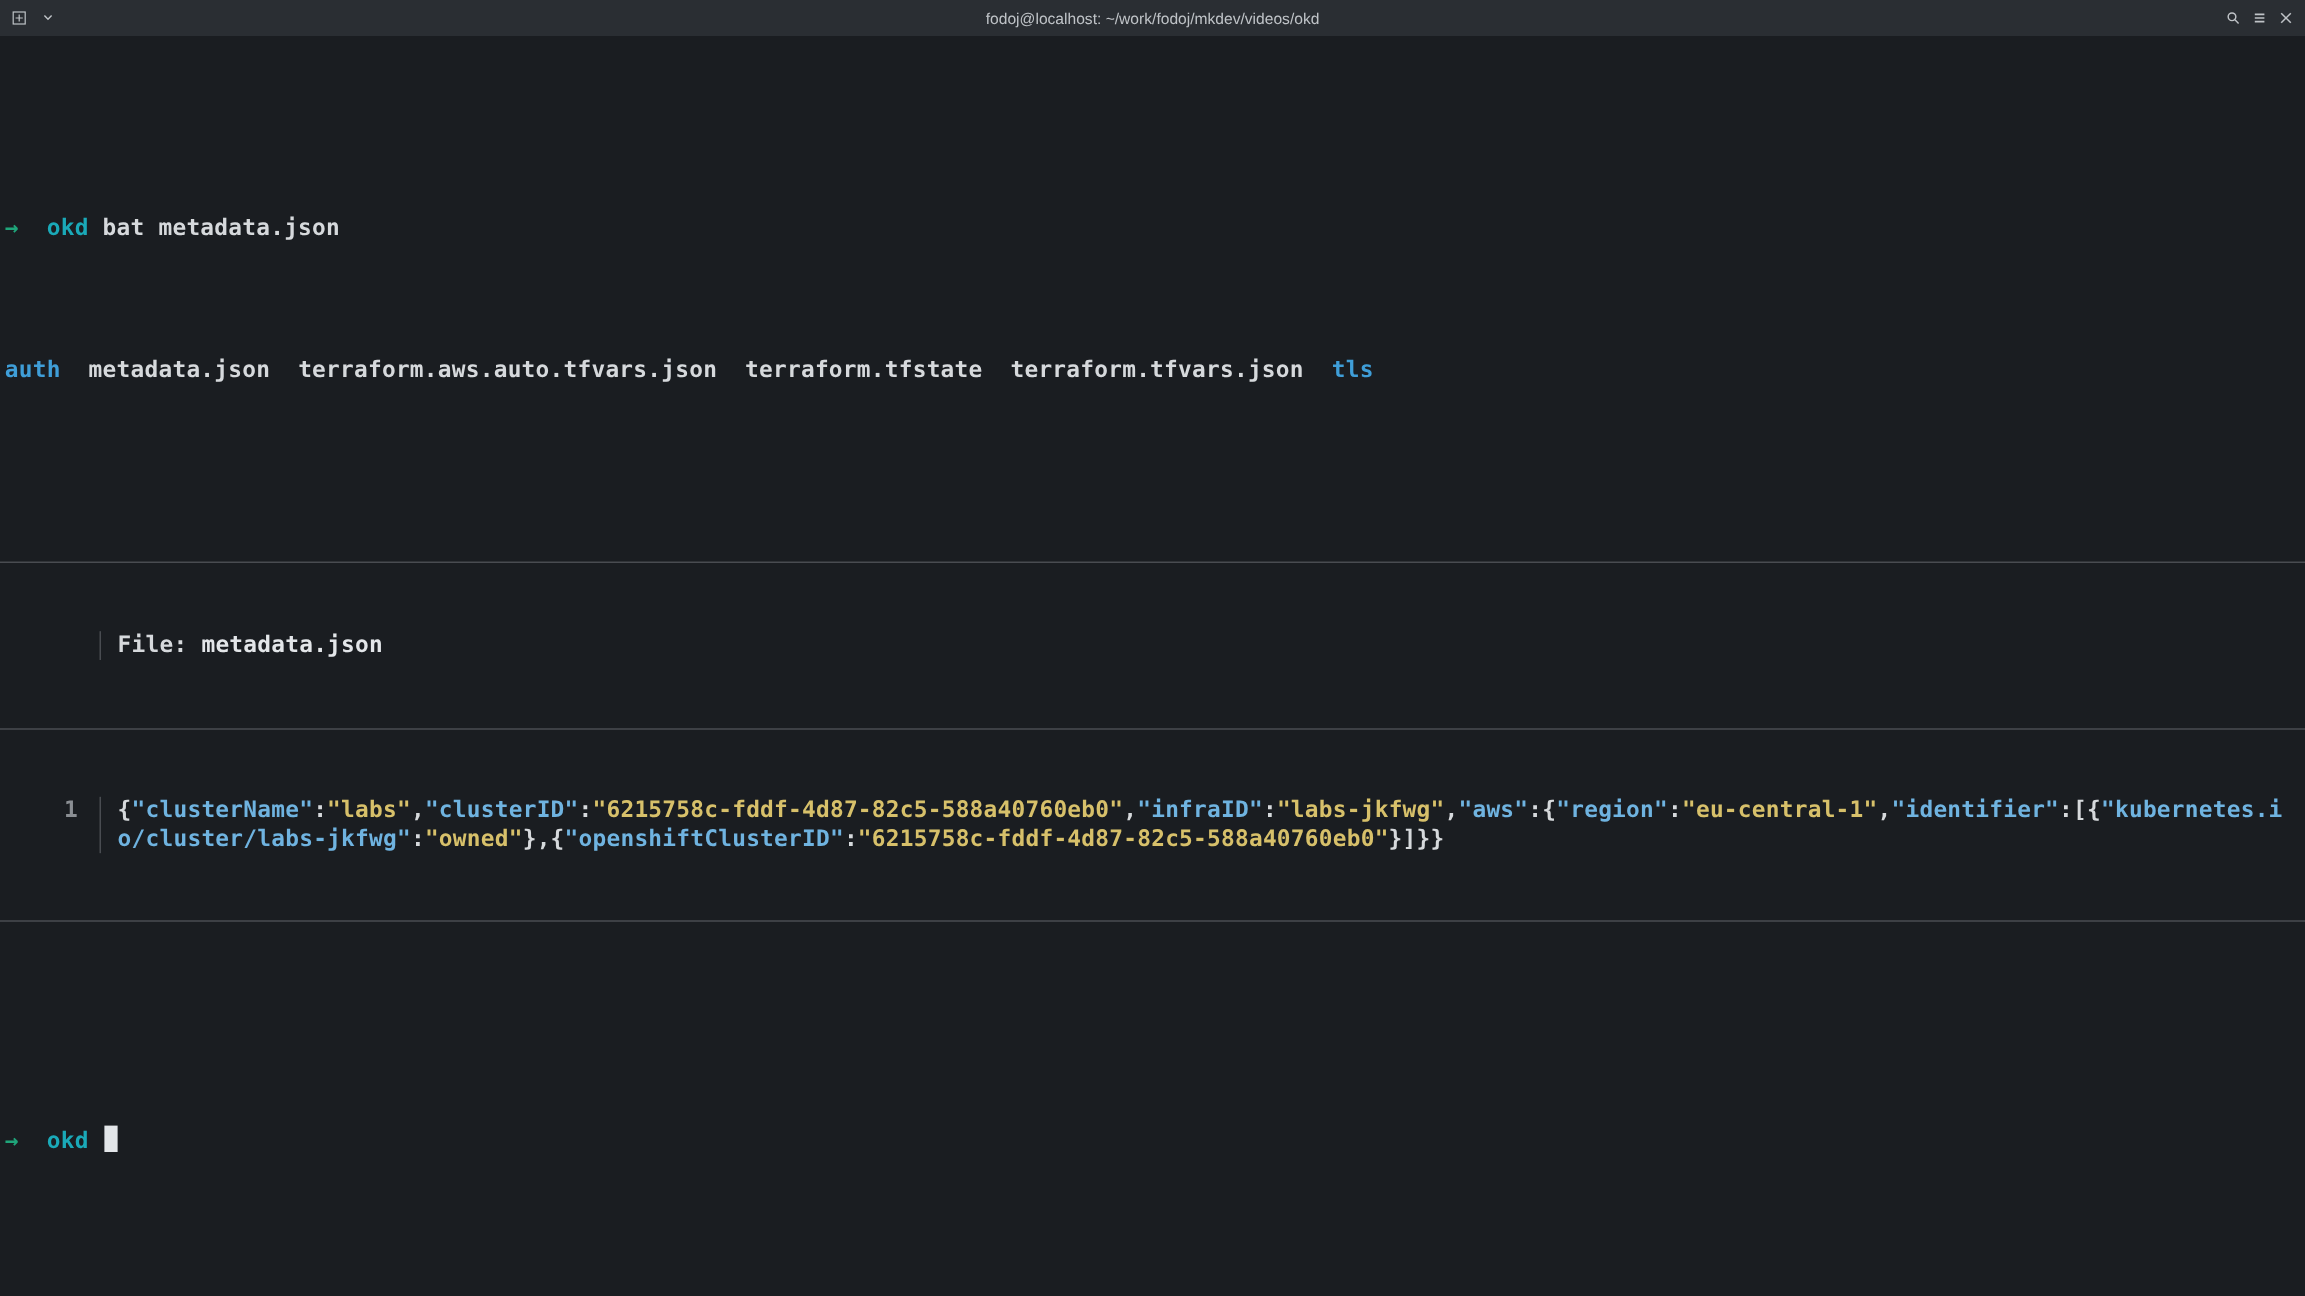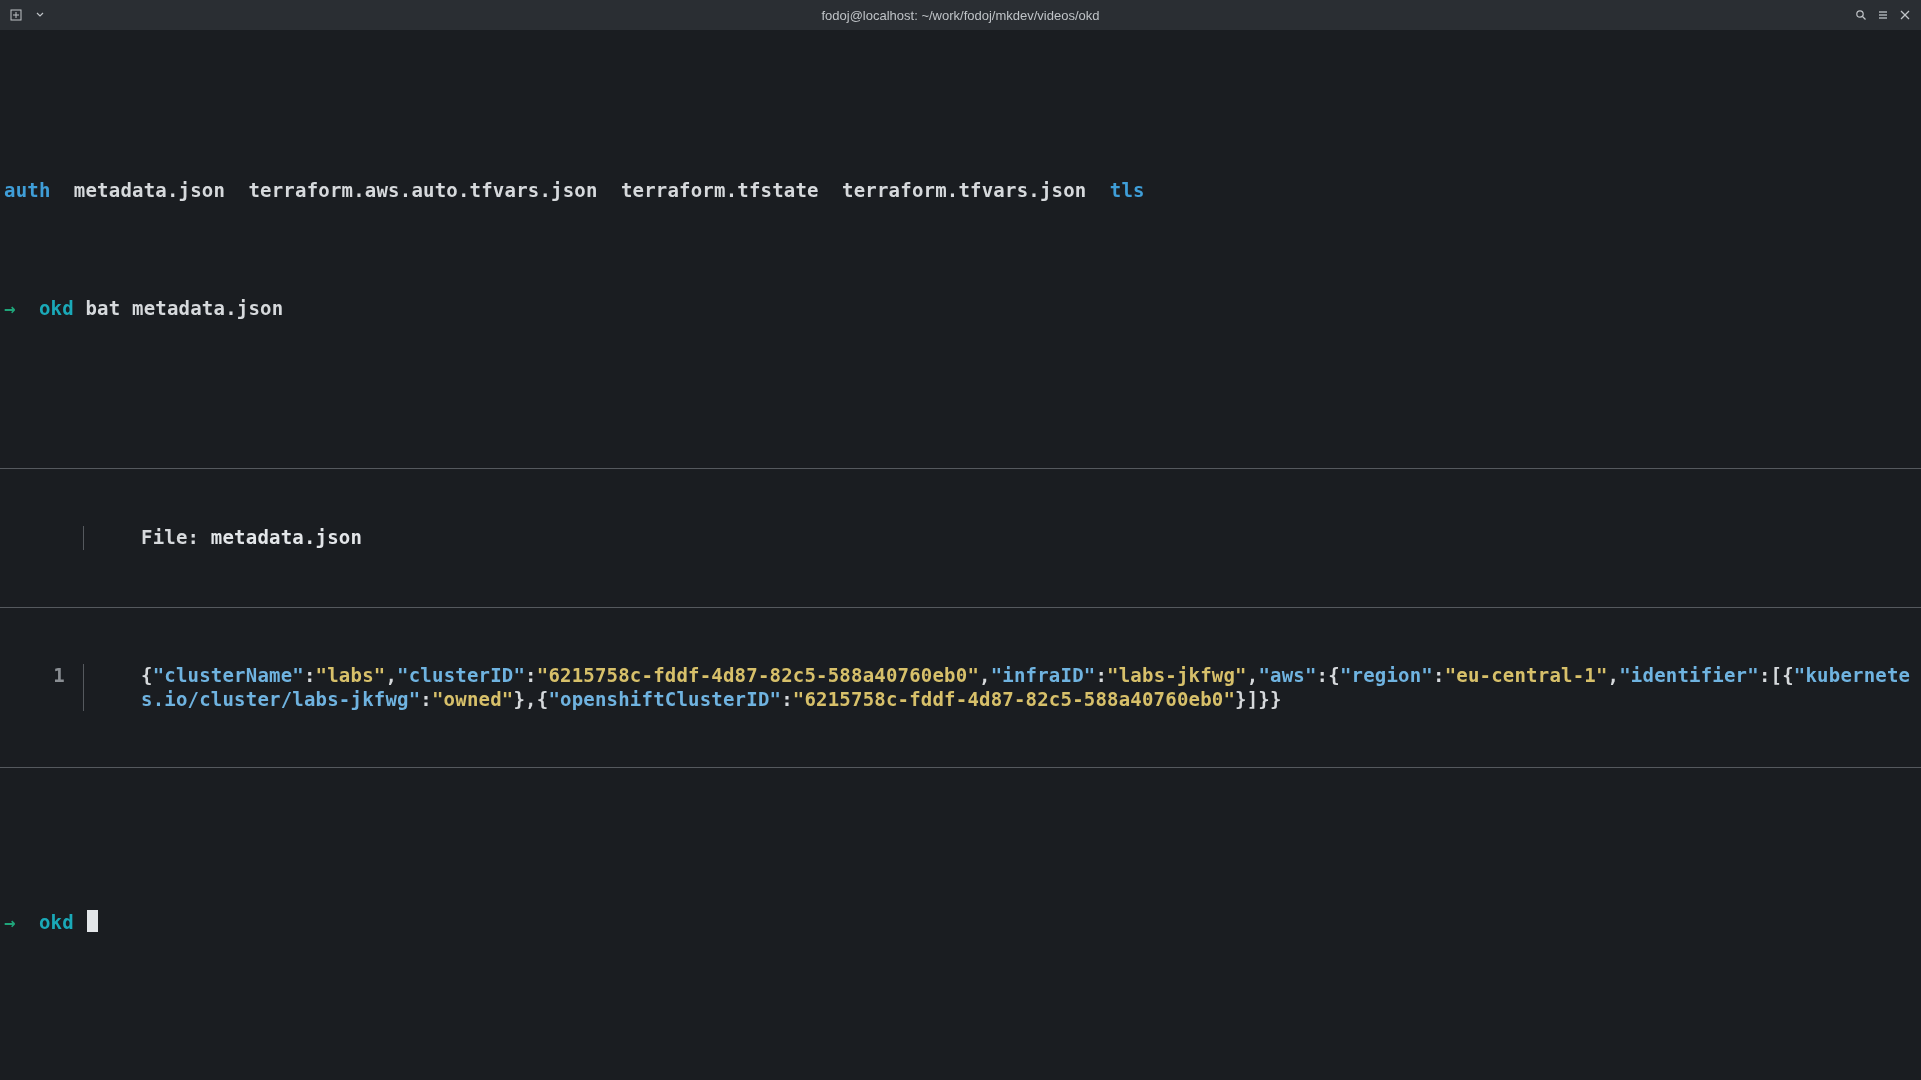--- a/index.html
+++ b/index.html
@@ -57,21 +57,20 @@
 .ls-file { color: #d6d9dc; }
 
 .bat-box { margin-top: 4px; }
 .bat-rule {
   height: 1px;
   background: #55595e;
   width: 100%;
 }
 .bat-header-row, .bat-content-row {
   display: flex;
-  gap: 43px;
 }
 .bat-gutter {
   width: 84px;
   flex: 0 0 84px;
   text-align: right;
   padding-right: 18px;
   color: #8a8e93;
   border-right: 1px solid #55595e;
   position: relative;
 }
@@ -138,36 +137,36 @@
         </svg>
     </div>
   </div>
 </div>
 
 <div class="terminal">
 
   
 
   
-  <div class="line"><span class="ls-dir">auth</span>  <span class="ls-file">metadata.json</span>  <span class="ls-file">terraform.aws.auto.tfvars.json</span>  <span class="ls-file">terraform.tfstate</span>  <span class="ls-file">terraform.tfvars.json</span>  <span class="ls-dir">tls</span></div>
+  <div class="line"><span class="arrow">→</span>  <span class="dir">okd</span> <span class="cmd">bat metadata.json</span></div>
 
   
-  <div class="line"><span class="arrow">→</span>  <span class="dir">okd</span> <span class="cmd">bat metadata.json</span></div>
+  <div class="line"><span class="ls-dir">auth</span>  <span class="ls-file">metadata.json</span>  <span class="ls-file">terraform.aws.auto.tfvars.json</span>  <span class="ls-file">terraform.tfstate</span>  <span class="ls-file">terraform.tfvars.json</span>  <span class="ls-dir">tls</span></div>
 
   
   <div class="bat-box">
     <div class="bat-rule"></div>
     <div class="bat-header-row">
       <div class="bat-gutter"></div>
       <div class="bat-body"><span class="file-label">File: </span><span class="file-name">metadata.json</span></div>
     </div>
     <div class="bat-rule"></div>
     <div class="bat-content-row">
       <div class="bat-gutter">1</div>
       <div class="bat-body" style="white-space:pre-wrap;word-break:break-all;"><span class="j-punct">{</span><span class="j-key">"clusterName"</span><span class="j-punct">:</span><span class="j-str">"labs"</span><span class="j-punct">,</span><span class="j-key">"clusterID"</span><span class="j-punct">:</span><span class="j-str">"6215758c-fddf-4d87-82c5-588a40760eb0"</span><span class="j-punct">,</span><span class="j-key">"infraID"</span><span class="j-punct">:</span><span class="j-str">"labs-jkfwg"</span><span class="j-punct">,</span><span class="j-key">"aws"</span><span class="j-punct">:</span><span class="j-punct">{</span><span class="j-key">"region"</span><span class="j-punct">:</span><span class="j-str">"eu-central-1"</span><span class="j-punct">,</span><span class="j-key">"identifier"</span><span class="j-punct">:</span><span class="j-punct">[</span><span class="j-punct">{</span><span class="j-key">"kubernetes.io/cluster/labs-jkfwg"</span><span class="j-punct">:</span><span class="j-str">"owned"</span><span class="j-punct">}</span><span class="j-punct">,</span><span class="j-punct">{</span><span class="j-key">"openshiftClusterID"</span><span class="j-punct">:</span><span class="j-str">"6215758c-fddf-4d87-82c5-588a40760eb0"</span><span class="j-punct">}]}}</span></div>
     </div>
     <div class="bat-rule"></div>
   </div>
 
   
-  <div class="line" style="margin-top:0"><span class="arrow">→</span>  <span class="dir">okd</span> <span class="cursor"></span></div>
+  <div class="line" style="margin-top:28px"><span class="arrow">→</span>  <span class="dir">okd</span> <span class="cursor"></span></div>
 
 </div>
 
 </body></html>

